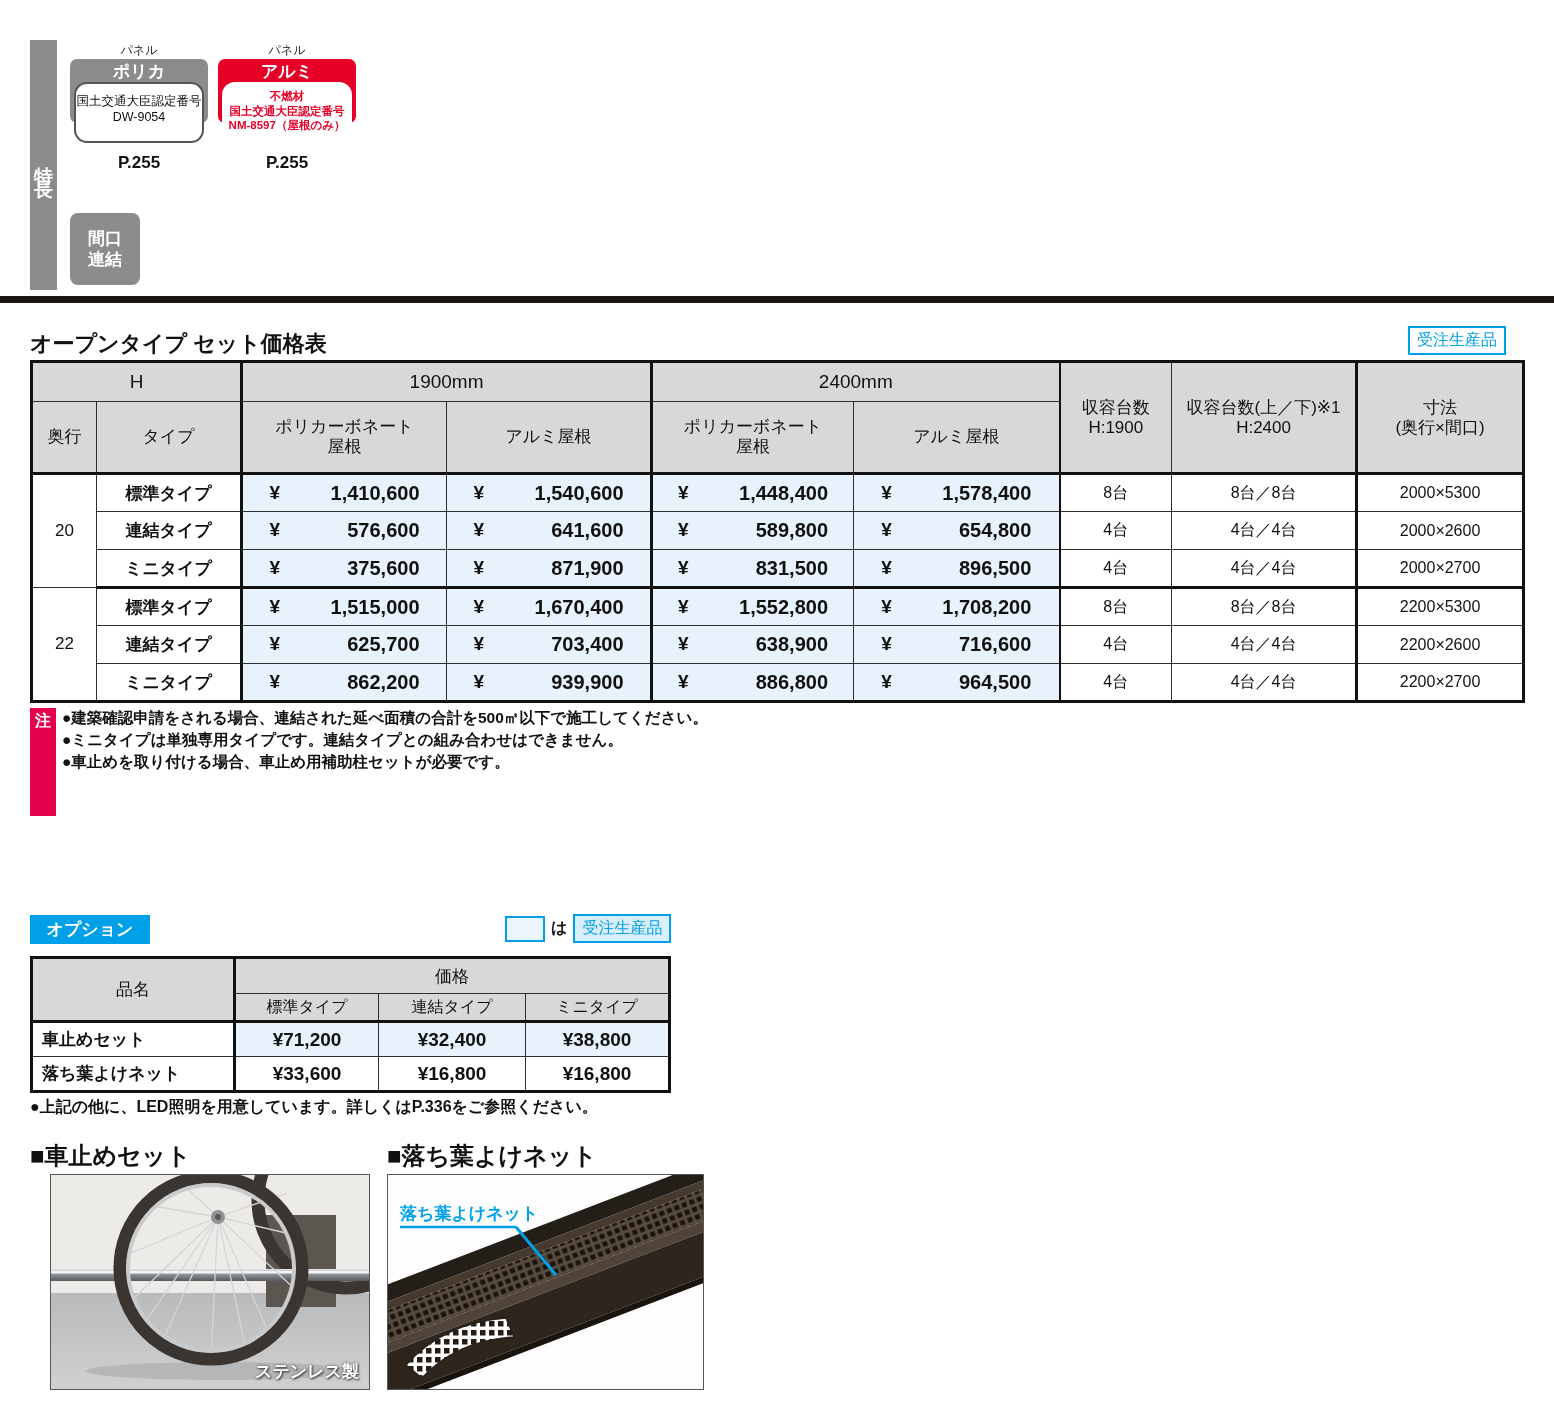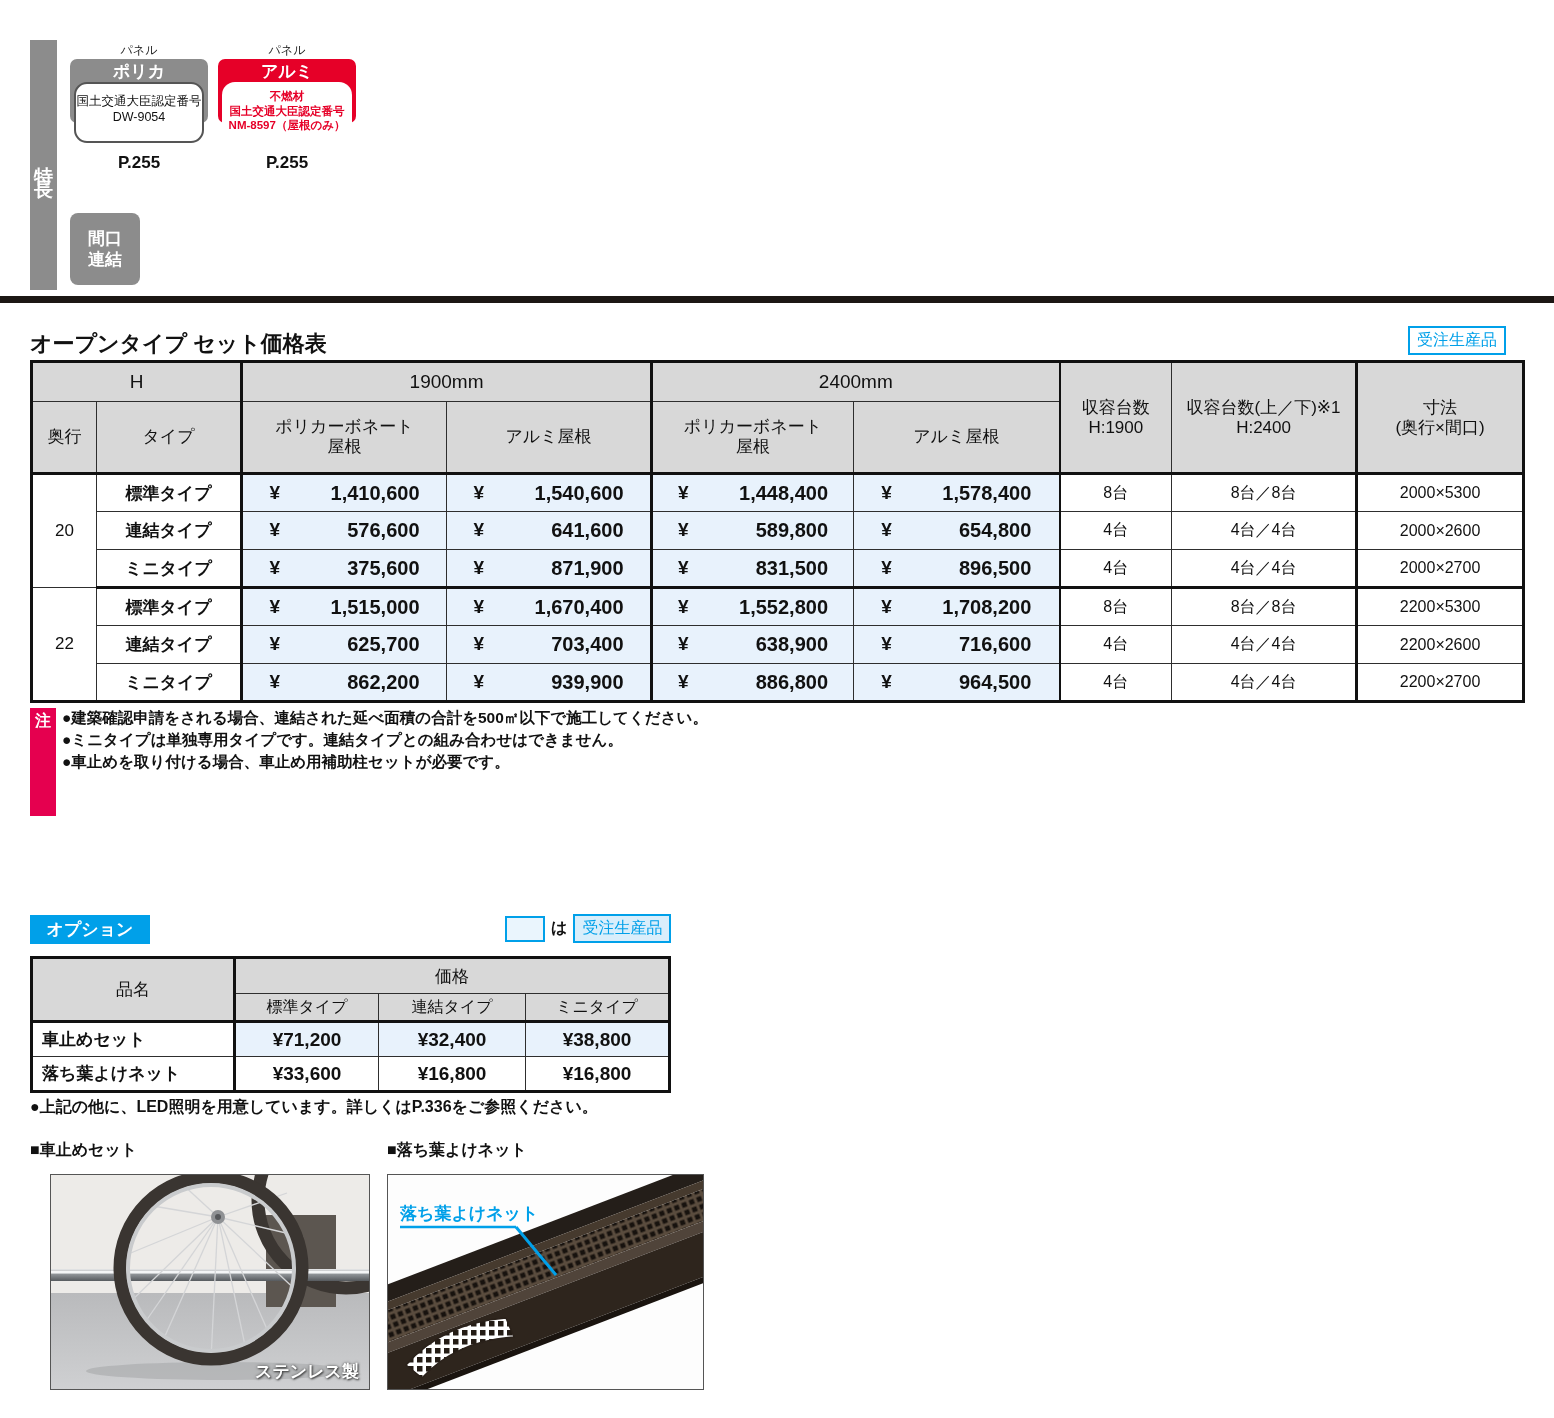--- a/index.html
+++ b/index.html
@@ -56,21 +56,21 @@
 
   table.opt{border-collapse:collapse;table-layout:fixed;position:absolute;left:30px;top:956px;width:638px;border:3px solid #111;}
   table.opt th,table.opt td{border:1px solid #2e2e2e;text-align:center;vertical-align:middle;padding:0;overflow:hidden;}
   table.opt th{background:#d8d8d8;font-weight:400;font-size:16px;}
   table.opt td.oname{font-weight:bold;font-size:17px;text-align:left;padding-left:9px;background:#fff;}
   table.opt td.oprice{font-weight:bold;font-size:19px;}
   table.opt td.hl{background:#e8f2fc;}
   .led-note{left:30px;top:1097px;font-size:16px;font-weight:600;}
 
   
-  .fig-title{font-size:16px;font-weight:bold;}
+  .fig-title{font-size:24px;font-weight:bold;}
   .fig-box{border:1px solid #555;overflow:hidden;background:#fff;}
   .cap-stainless{position:absolute;right:10px;bottom:6px;color:#fff;font-size:17px;font-weight:600;text-shadow:0 0 3px #555,1px 1px 2px #333;}
 </style>
 </head>
 <body>
 
 <div class="abs feat-bar">
   <span>特長</span>
 </div>
 

